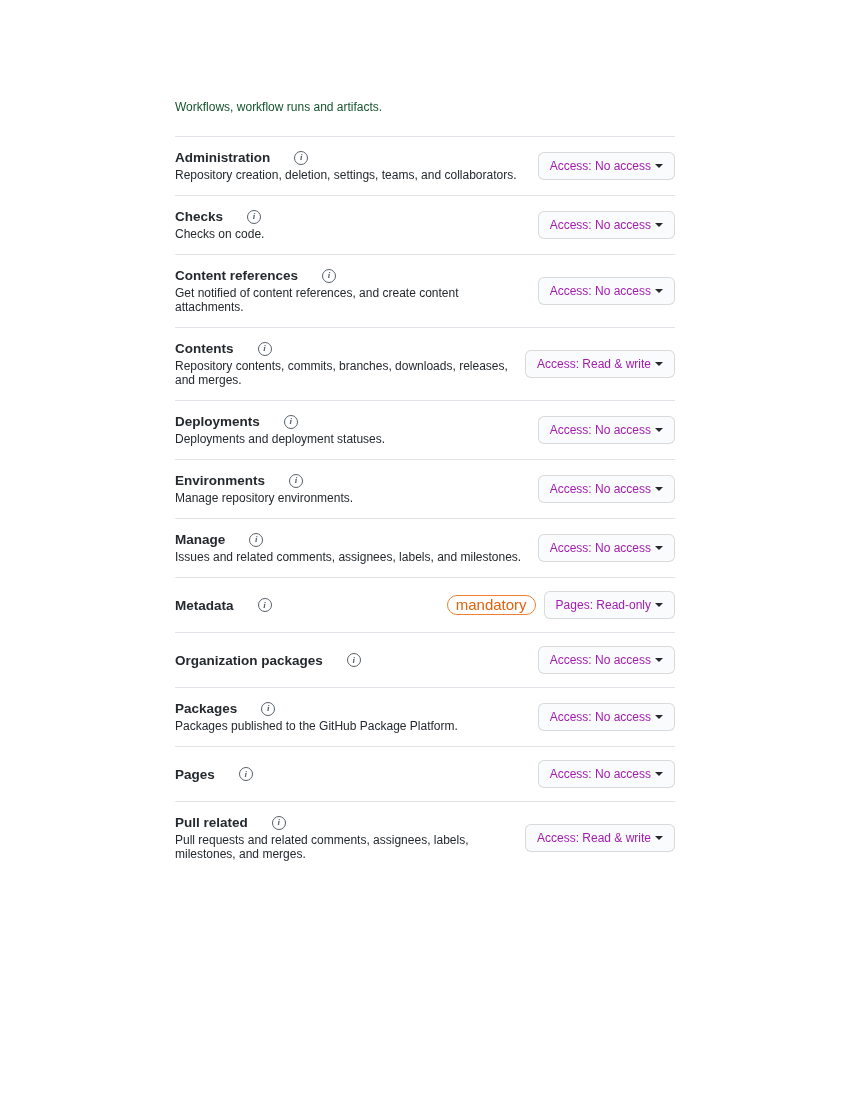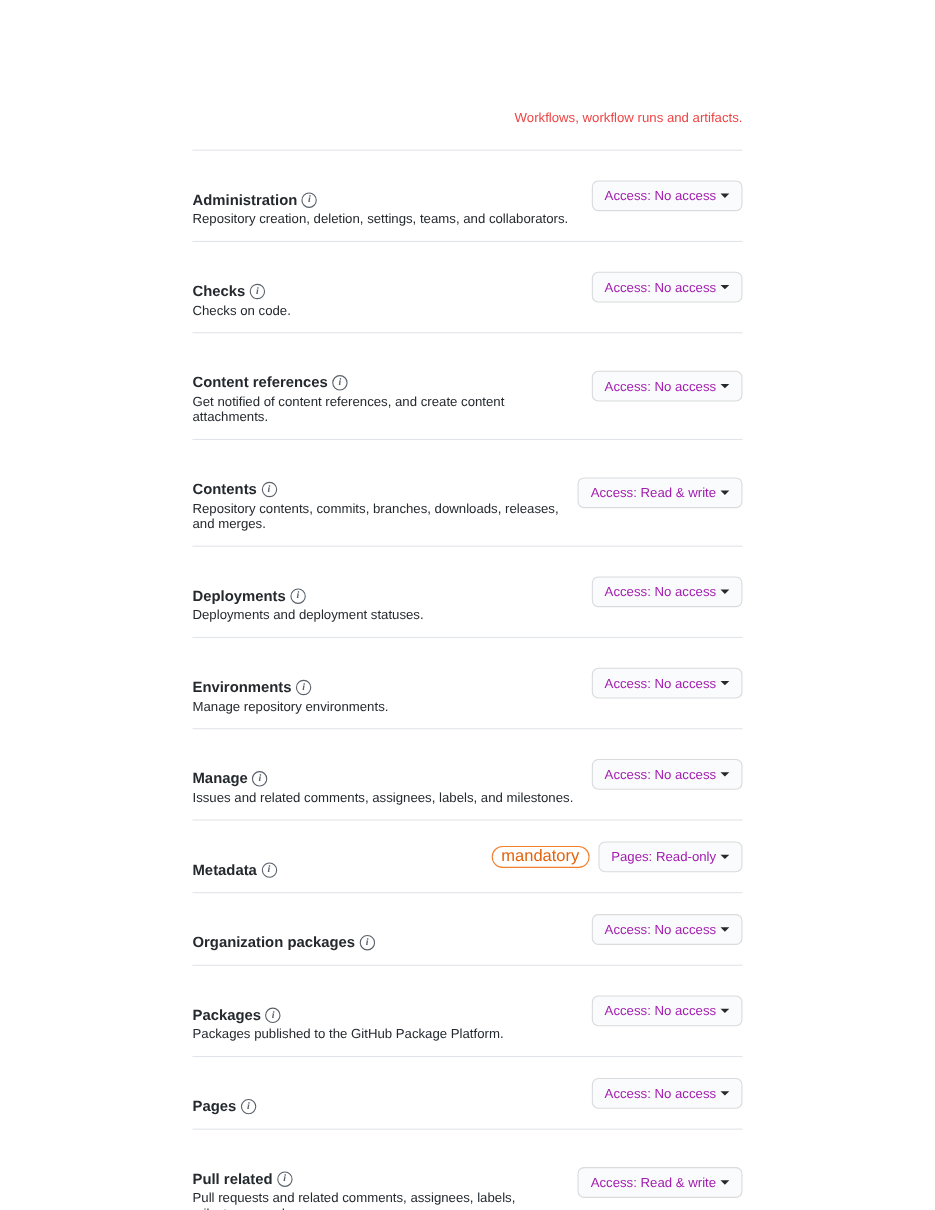--- a/index.html
+++ b/index.html
@@ -5,40 +5,38 @@
   * { box-sizing: border-box; }
   body {
     margin: 0;
     font-family: -apple-system, BlinkMacSystemFont, "Segoe UI", Helvetica, Arial, sans-serif;
     font-size: 12px;
     color: #24292e;
     padding: 100px 175px 0 175px;
     width: 850px;
   }
   .intro-text {
-    color: #ef4444;
+    color: #14532d;
     margin-bottom: 22px;
-    text-align: right;
   }
   .permission-row {
     display: flex;
     align-items: center;
     justify-content: space-between;
     padding: 13px 0;
     border-top: 1px solid #e1e4e8;
   }
   .permission-info {
     flex: 1;
     min-width: 0;
   }
   .permission-title-row {
     display: flex;
     align-items: center;
-    gap: 4px;
-    margin-top: 24px;
+    gap: 24px;
   }
   .permission-title {
     font-weight: 600;
     font-size: 13.5px;
     color: #24292e;
   }
   .info-icon {
     display: inline-flex;
     width: 14px;
     height: 14px;

